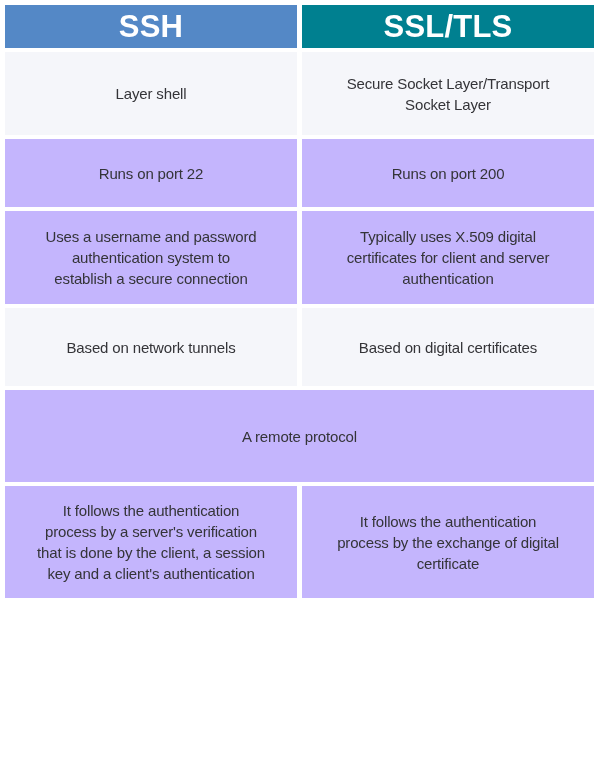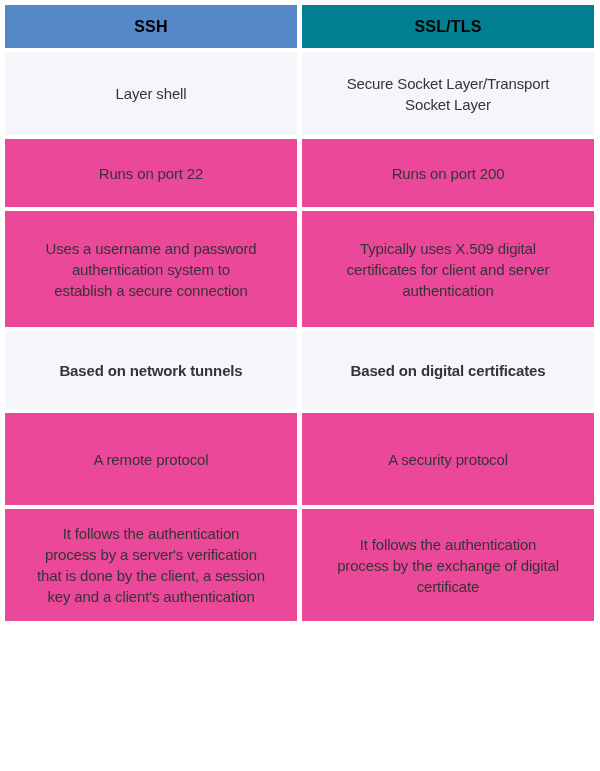--- a/index.html
+++ b/index.html
@@ -48,51 +48,51 @@
     letter-spacing: -0.15px;
   }
 
   
   .header-row {
     margin-bottom: 4px;
   }
   .header-cell {
     height: 43px;
     padding: 17px 10px;
-    font-size: 16px;
+    font-size: 31px;
     line-height: 43px;
     font-weight: 700;
-    color: #000000;
+    color: #ffffff;
     letter-spacing: 0.2px;
     display: flex;
     align-items: center;
     justify-content: center;
   }
   .header-cell.ssh {
     background: #5488c6;
   }
   .header-cell.ssl {
     background: #008090;
     justify-content: center;
   }
 
   
   .row-light .cell {
     background: #f5f6fa;
   }
   .row-gray .cell {
-    background: #ec4899;
+    background: #c4b5fd;
   }
 
   
   .r1 .cell { height: 83px; }
   .r2 .cell { height: 68px; }
   .r3 .cell { height: 93px; }
-  .r4 .cell { height: 116px; }
-  .r5 .cell { height: 78px; font-weight: bold; }
+  .r4 .cell { height: 93px; }
+  .r5 .cell { height: 78px; }
   .r6 .cell { height: 92px; }
   .r7 .cell { height: 96px; }
   .r8 .cell { height: 112px; }
 
   .cell-text {
     display: block;
     white-space: pre-line;
   }
 </style>
 </head>
@@ -148,23 +148,20 @@
     </div>
     <div class="cell">
       <span class="cell-text">Based on digital certificates</span>
     </div>
   </div>
 
   <div class="table-row row-gray r6">
     <div class="cell">
       <span class="cell-text">A remote protocol</span>
     </div>
-    <div class="cell">
-      <span class="cell-text">A security protocol</span>
-    </div>
   </div>
 
 
   <div class="table-row row-gray r8">
     <div class="cell">
       <span class="cell-text">It follows the authentication
 process by a server's verification
 that is done by the client, a session
 key and a client's authentication</span>
     </div>

